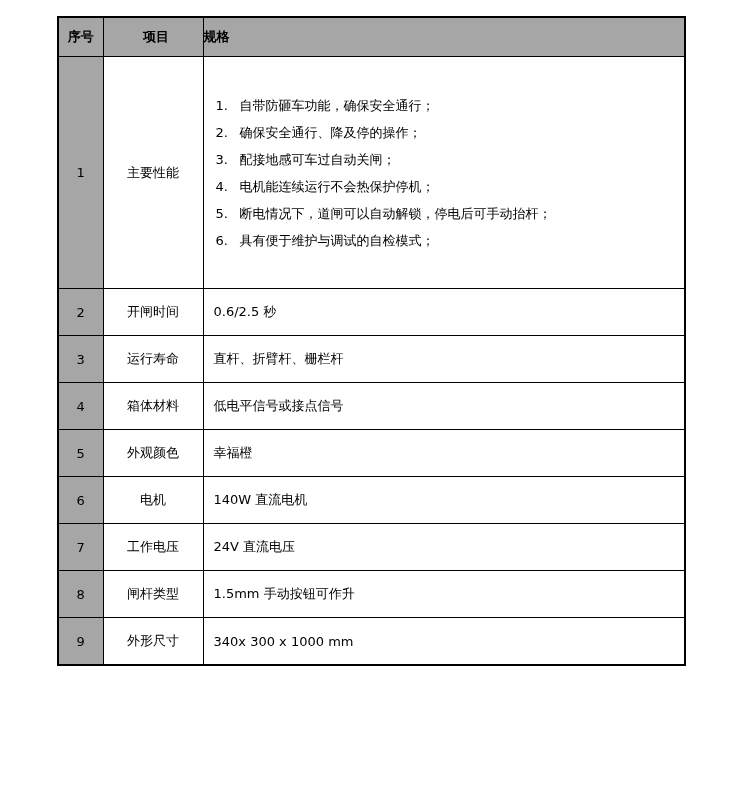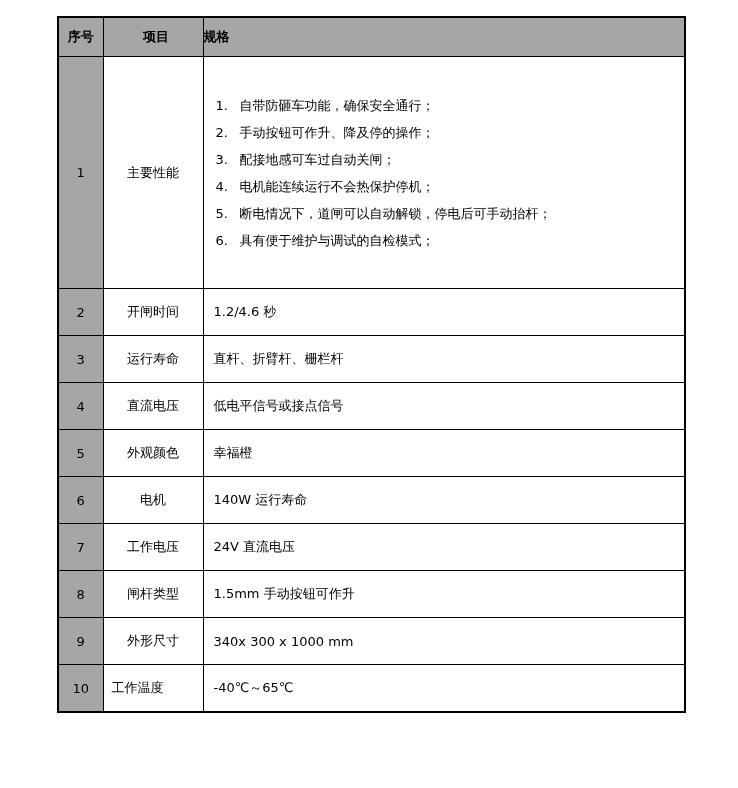--- a/index.html
+++ b/index.html
@@ -84,68 +84,63 @@
         <th class="h-spec">规格</th>
       </tr>
     </thead>
     <tbody>
       <tr class="perf-row">
         <td class="no-cell">1</td>
         <td class="item-cell">主要性能</td>
         <td class="spec-cell">
           <div class="spec-list">
             <div class="spec-list-item"><span class="list-num">1.</span><span>自带防砸车功能，确保安全通行；</span></div>
-            <div class="spec-list-item"><span class="list-num">2.</span><span>手动按钮可作升、降及停的操作；</span></div>
+            <div class="spec-list-item"><span class="list-num">2.</span><span>确保安全通行、降及停的操作；</span></div>
             <div class="spec-list-item"><span class="list-num">3.</span><span>配接地感可车过自动关闸；</span></div>
             <div class="spec-list-item"><span class="list-num">4.</span><span>电机能连续运行不会热保护停机；</span></div>
             <div class="spec-list-item"><span class="list-num">5.</span><span>断电情况下，道闸可以自动解锁，停电后可手动抬杆；</span></div>
             <div class="spec-list-item"><span class="list-num">6.</span><span>具有便于维护与调试的自检模式；</span></div>
           </div>
         </td>
       </tr>
       <tr class="data-row">
         <td class="no-cell">2</td>
         <td class="item-cell">开闸时间</td>
-        <td class="spec-cell">1.2/4.6 秒</td>
+        <td class="spec-cell">0.6/2.5 秒</td>
       </tr>
       <tr class="data-row">
         <td class="no-cell">3</td>
         <td class="item-cell">运行寿命</td>
         <td class="spec-cell">直杆、折臂杆、栅栏杆</td>
       </tr>
       <tr class="data-row">
         <td class="no-cell">4</td>
-        <td class="item-cell">直流电压</td>
+        <td class="item-cell">箱体材料</td>
         <td class="spec-cell">低电平信号或接点信号</td>
       </tr>
       <tr class="data-row">
         <td class="no-cell">5</td>
         <td class="item-cell">外观颜色</td>
         <td class="spec-cell">幸福橙</td>
       </tr>
       <tr class="data-row">
         <td class="no-cell">6</td>
         <td class="item-cell">电机</td>
-        <td class="spec-cell">140W 运行寿命</td>
+        <td class="spec-cell">140W 直流电机</td>
       </tr>
       <tr class="data-row">
         <td class="no-cell">7</td>
         <td class="item-cell">工作电压</td>
         <td class="spec-cell">24V 直流电压</td>
       </tr>
       <tr class="data-row">
         <td class="no-cell">8</td>
         <td class="item-cell">闸杆类型</td>
         <td class="spec-cell">1.5mm 手动按钮可作升</td>
       </tr>
       <tr class="data-row">
         <td class="no-cell">9</td>
         <td class="item-cell">外形尺寸</td>
         <td class="spec-cell">340x 300 x 1000 mm</td>
       </tr>
-      <tr class="data-row">
-        <td class="no-cell">10</td>
-        <td class="item-cell left">工作温度</td>
-        <td class="spec-cell">-40℃～65℃</td>
-      </tr>
     </tbody>
   </table>
 </div>
 
 </body></html>

